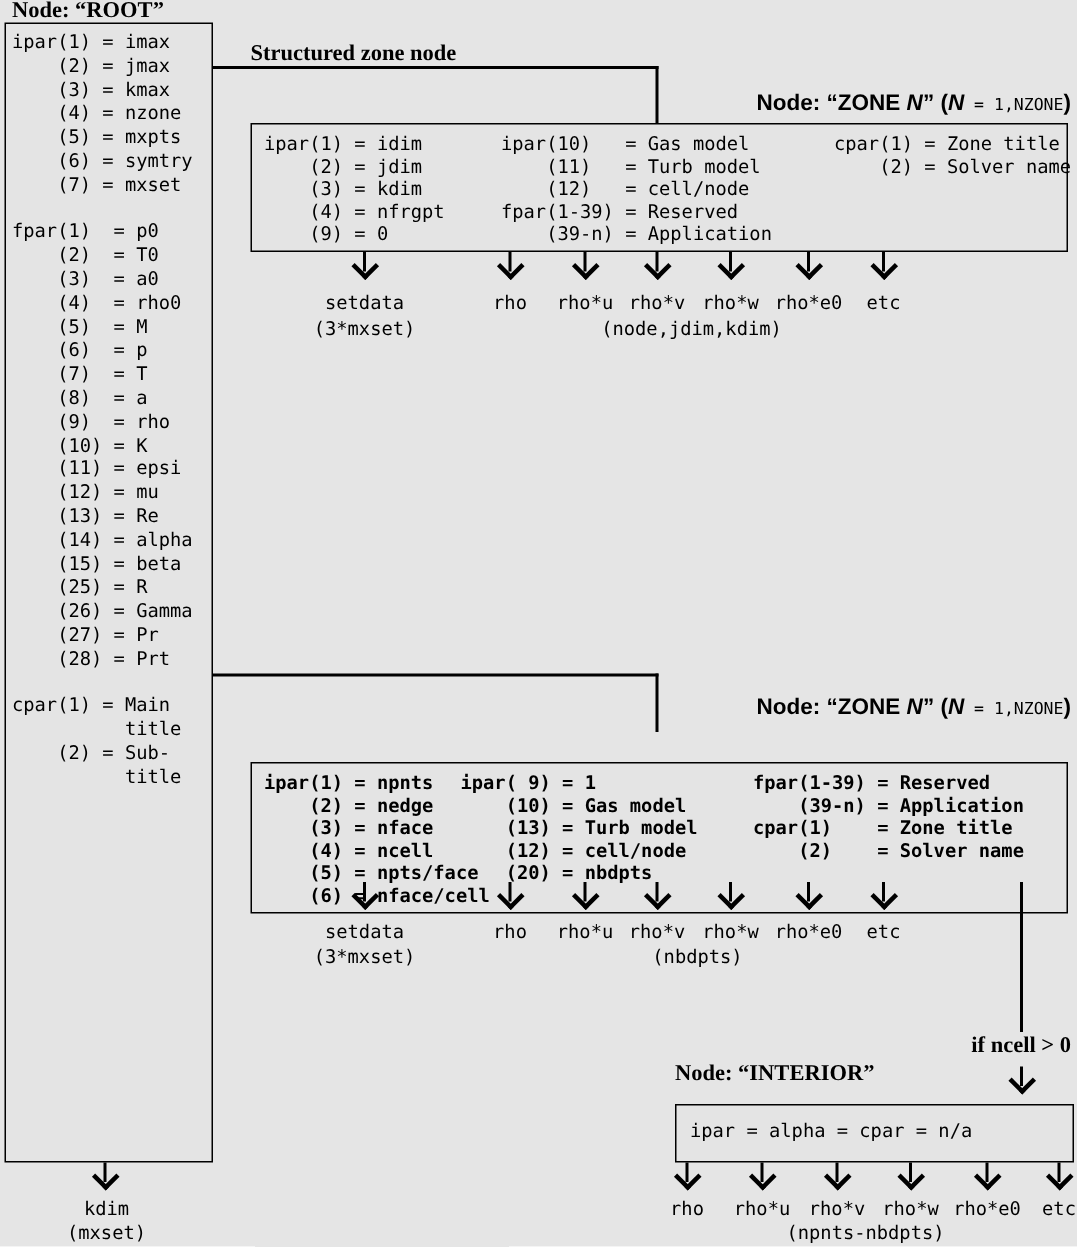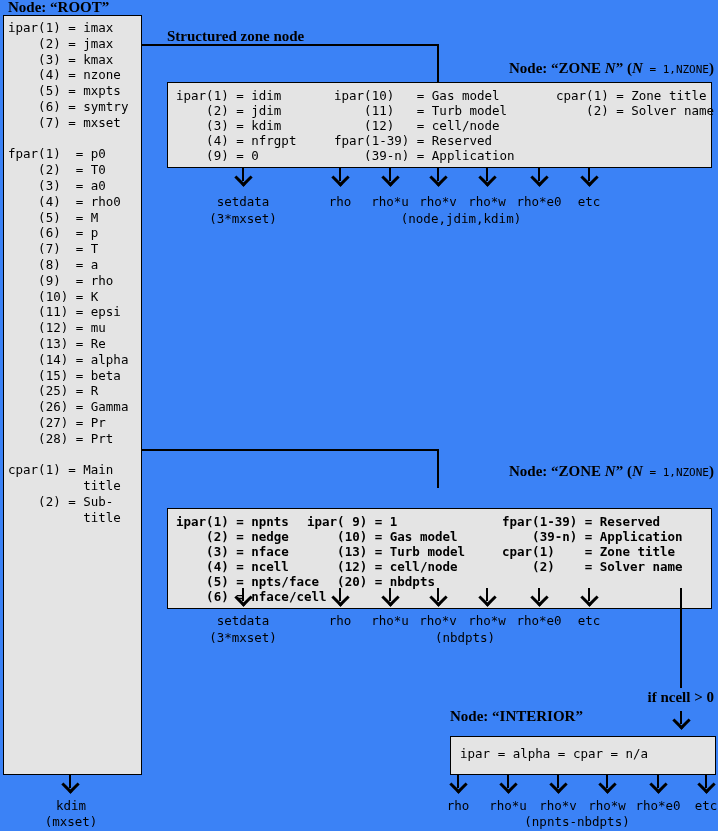--- a/index.html
+++ b/index.html
@@ -1,26 +1,26 @@
 <!DOCTYPE html>
 <html><head>
 <meta charset="utf-8">
 <style>
   html,body{margin:0;padding:0;background:#fff;}
-  .canvas{position:relative;width:718px;height:831px;background:#3b82f6;overflow:hidden;color:#000;}
+  .canvas{position:relative;width:718px;height:831px;background:#e5e5e5;overflow:hidden;color:#000;}
   .box{position:absolute;background:#e4e4e4;border:1.5px solid #000;box-sizing:border-box;}
   pre{margin:0;font-family:"DejaVu Sans Mono",monospace;font-size:12.5px;line-height:15px;color:#000;}
   .root-pre{position:absolute;left:4px;top:4px;line-height:15.8px;}
   .colpre{position:absolute;top:5px;}
   .hline{position:absolute;height:2px;background:#000;}
   .vline{position:absolute;width:2px;background:#000;}
   .slabel{position:absolute;font-family:"Liberation Serif",serif;font-weight:bold;font-size:15px;white-space:nowrap;}
   .alabel{position:absolute;transform:translateX(-50%);font-family:"DejaVu Sans Mono",monospace;font-size:12.5px;white-space:nowrap;}
   .zone-header{position:absolute;white-space:nowrap;font-size:15px;}
-  .hb{font-family:Liberation Serif, serif;font-weight:bold;}
+  .hb{font-family:Liberation Sans, sans-serif;font-weight:bold;}
   .hi{font-style:italic;}
   .hm{font-family:"DejaVu Sans Mono",monospace;font-size:11px;}
   .darr{position:absolute;width:18px;height:23px;}
   .darr::before{content:"";position:absolute;left:8px;top:0;width:2px;height:13px;background:#000;}
   .darr::after{content:"";position:absolute;left:3px;top:3px;width:10px;height:10px;border-right:3px solid #000;border-bottom:3px solid #000;transform:rotate(45deg);}
 </style>
 </head>
 <body>
 
 <div class="canvas">

